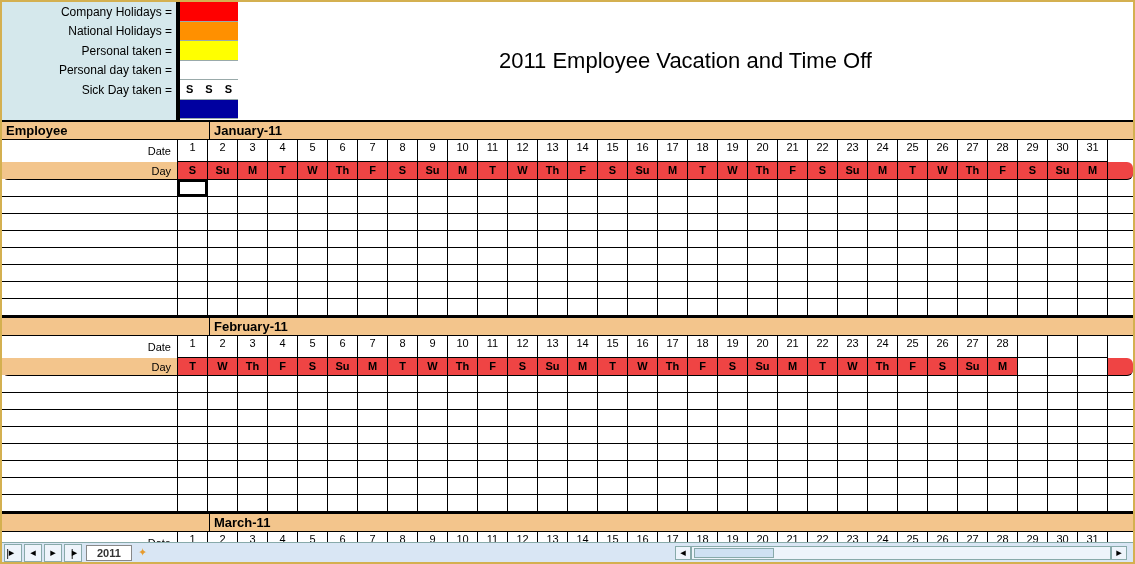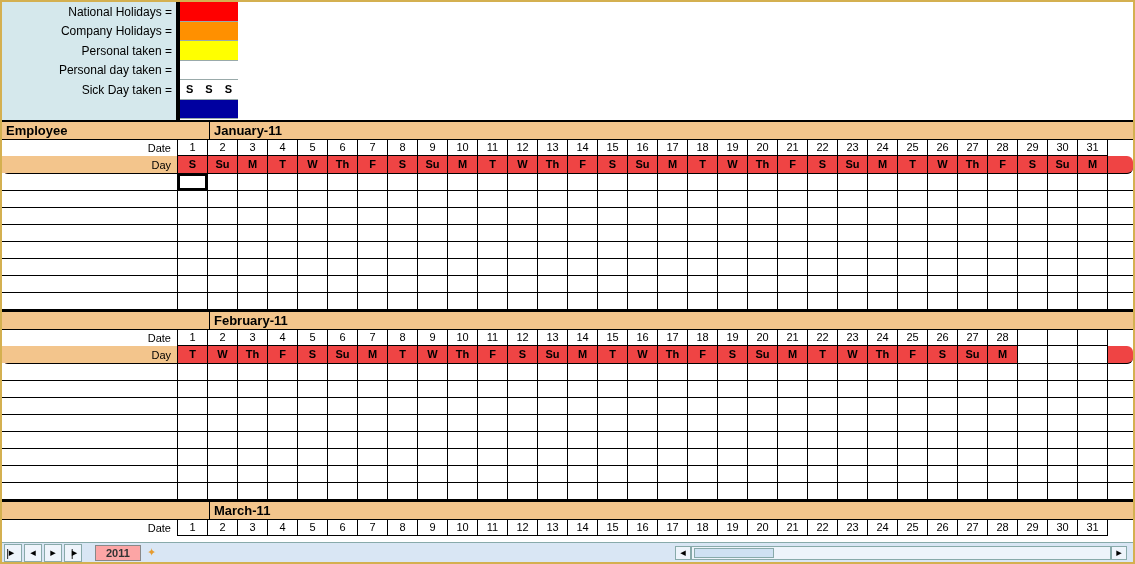--- a/index.html
+++ b/index.html
@@ -8,53 +8,53 @@
   .legend { width: 176px; background: #d5e8ec; border-right: 2px solid #000; display: flex; flex-direction: column; }
   .legend-row { display: flex; height: 19.5px; align-items: center; }
   .legend-label { flex: 1; text-align: right; padding-right: 4px; font-size: 12px; color: #000; }
   .legend-swatches { width: 60px; background: #fff; border-left: 2px solid #000; display: flex; flex-direction: column; }
   .swatch-row { height: 19.5px; border-bottom: 1px solid #9aa; display:flex; align-items:center; justify-content:space-around; font-weight:bold; }
   .title-area { flex: 1; display: flex; align-items: center; justify-content: center; }
   .title-area h1 { font-size: 22px; font-weight: normal; color: #000; }
   .month-header { background: #f3c58c; border-top: 2px solid #000; border-bottom: 1px solid #000; height: 20px; display: flex; }
   .employee-col { width: 208px; border-right: 1px solid #000; padding-left: 4px; font-weight: bold; display: flex; align-items: center; font-size: 13px; }
   .month-label { padding-left: 4px; font-weight: bold; display: flex; align-items: center; font-size: 13px; }
-  .sub-header { display: flex; height: 16px; border-radius: 6px; }
+  .sub-header { display: flex; height: 22px; border-radius: 6px; }
   .sub-header .row-label { width: 176px; border-right: 1px solid #000; text-align: right; padding-right: 6px; font-size: 11px; display: flex; align-items: center; justify-content: flex-end; }
   .day-cells { display: flex; flex: 1; }
   .day-cell { width: 30px; border-right: 1px solid #000; border-bottom: 1px solid #000; text-align: center; font-size: 11px; line-height: 15px; }
   .day-header-row { display: flex; height: 18px; background: #ef4444; border-bottom: 1px solid #000; border-radius: 6px; }
   .day-header-row .row-label { width: 176px; border-right: 1px solid #000; text-align: right; padding-right: 6px; font-size: 11px; display:flex; align-items:center; justify-content:flex-end; background:#f3c58c; }
   .day-header-cell { width: 30px; border-right: 1px solid #000; text-align: center; font-weight: bold; font-size: 11px; line-height: 17px; }
   .data-row { display: flex; height: 17px; border-bottom: 1px solid #000; }
   .data-row .emp-cell { width: 176px; border-right: 1px solid #000; }
   .data-cell { width: 30px; border-right: 1px solid #000; position: relative; }
   .selected-cell::after { content:''; position:absolute; inset:0; border: 2px solid #000; pointer-events:none; }
   .sheet-tabs { position: absolute; bottom: 0; left: 0; right: 0; height: 20px; background: #d9e6f4; border-top: 1px solid #8aa; display: flex; align-items: center; font-size: 11px; }
   .nav-btn { width: 18px; height: 18px; border: 1px solid #8aa; background: #eef4fb; display:flex; align-items:center; justify-content:center; margin-left: 2px; cursor:pointer; }
-  .tab { background: #fca5a5; border: 1px solid #888; padding: 1px 10px; margin-left: 13px; font-weight: bold; color: #333; }
+  .tab { background: #ffffff; border: 1px solid #888; padding: 1px 10px; margin-left: 4px; font-weight: bold; color: #333; }
   .insert-icon { margin-left: 6px; color: #e69b2e; }
   .hscroll { flex:1; display:flex; align-items:center; justify-content:flex-end; padding-right:6px; }
   .hscroll .track { width: 420px; height: 14px; background: #eef4fb; border:1px solid #8aa; position:relative; }
   .hscroll .thumb { position:absolute; left:2px; top:1px; width:80px; height:10px; background:#cfe1f3; border:1px solid #8aa; }
   .hscroll .arrow { width:16px; height:14px; border:1px solid #8aa; background:#eef4fb; display:flex; align-items:center; justify-content:center; }
   .calendar-wrap { position:absolute; top:118px; left:0; right:0; bottom:20px; overflow:hidden; }
 </style>
 </head>
 <body>
 
 <div class="topbar">
   <div class="legend">
     <div style="display:flex; height:100%;">
       <div style="flex:1; display:flex; flex-direction:column;">
         <div class="legend-row">
-            <div class="legend-label">National Holidays =</div>
+            <div class="legend-label">Company Holidays =</div>
           </div>
         <div class="legend-row">
-            <div class="legend-label">Company Holidays =</div>
+            <div class="legend-label">National Holidays =</div>
           </div>
         <div class="legend-row">
             <div class="legend-label">Personal taken =</div>
           </div>
         <div class="legend-row">
             <div class="legend-label">Personal day taken =</div>
           </div>
         <div class="legend-row">
             <div class="legend-label">Sick Day taken =</div>
           </div>
@@ -65,20 +65,23 @@
     <div class="swatch-row" style="background:#ff0000"></div>
     <div class="swatch-row" style="background:#ff9000"></div>
     <div class="swatch-row" style="background:#ffff00"></div>
     <div class="swatch-row"></div>
     <div class="swatch-row">
       <span>S</span>
       <span>S</span>
       <span>S</span>
     </div>
     <div class="swatch-row" style="background:#0000a0"></div>
+  </div>
+  <div class="title-area">
+    <h1>2011 Employee Vacation and Time Off</h1>
   </div>
 </div>
 
 <div class="calendar-wrap" id="calendar-wrap">
     <div class="month-header">
       <div class="employee-col">Employee</div>
       <div class="month-label">January-11</div>
     </div>
     <div class="sub-header">
       <div class="row-label">Date</div>

